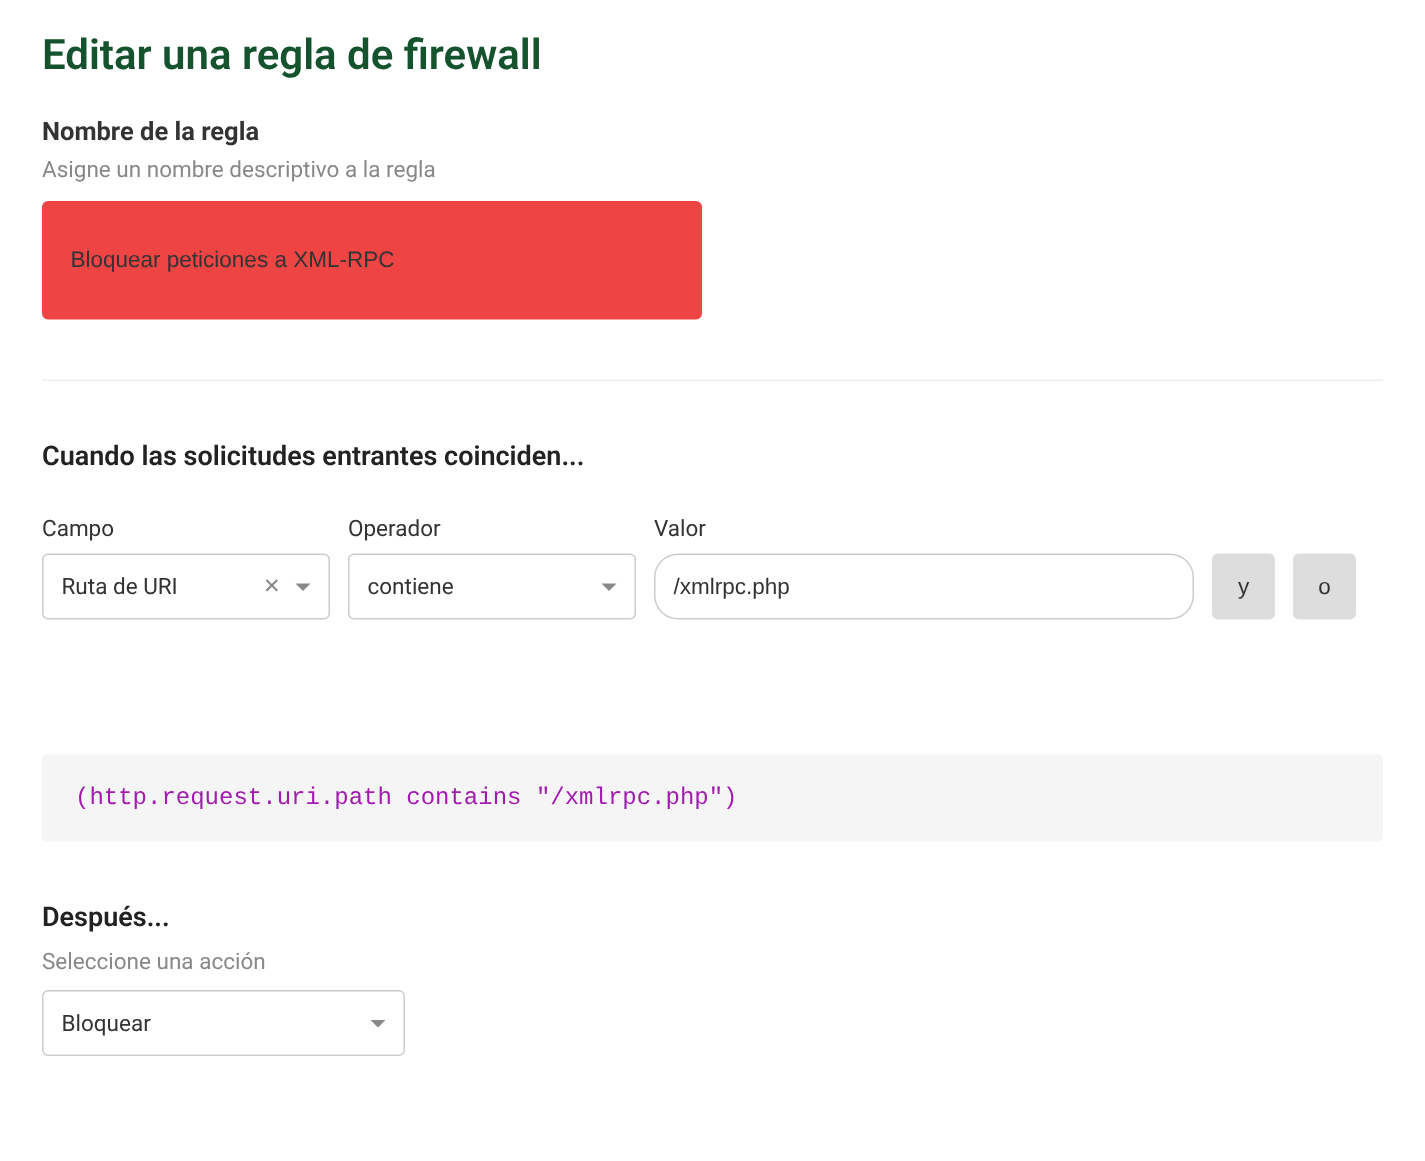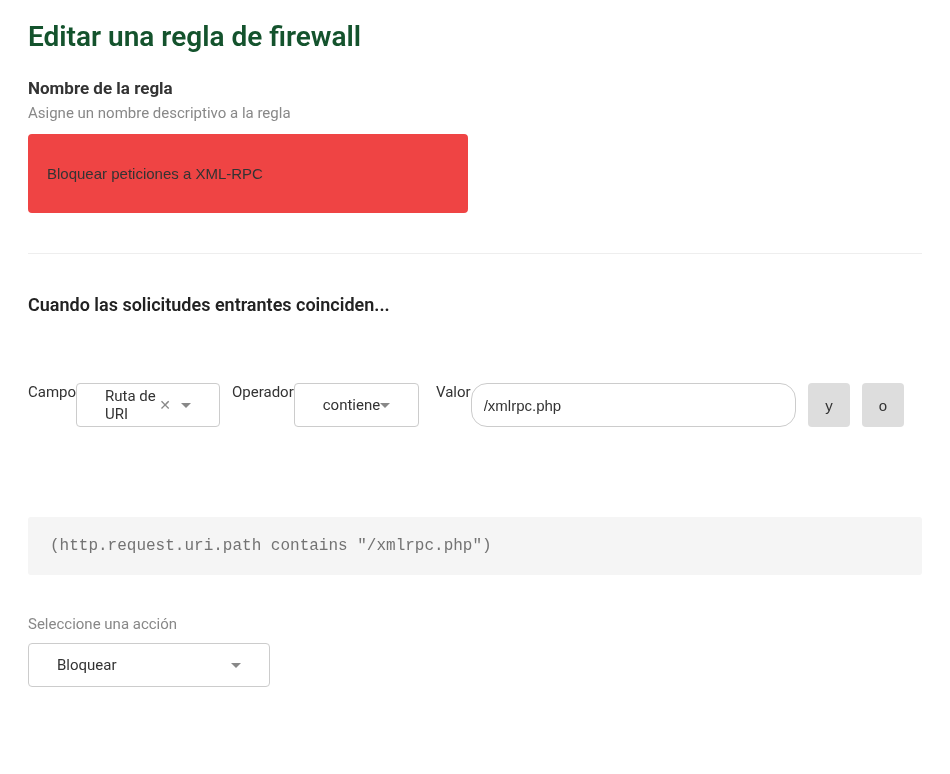--- a/index.html
+++ b/index.html
@@ -51,37 +51,36 @@
       color: #222;
       margin-bottom: 28px;
     }
     .rule-row {
       display: flex;
       gap: 12px;
       align-items: flex-end;
     }
     .field-group {
       display: flex;
-      flex-direction: row;
-      margin-top: 40px;
+      flex-direction: column;
     }
     .field-group.campo { width: 192px; }
     .field-group.operador { width: 192px; }
     .field-group.valor { flex: 1; max-width: 360px; }
     .field-label {
       font-size: 15px;
       color: #333;
       margin-bottom: 8px;
       font-weight: 400;
     }
     .select {
       position: relative;
       border: 1px solid #ccc;
       border-radius: 4px;
-      padding: 10px 28px;
+      padding: 10px 12px;
       font-size: 15px;
       color: #333;
       background: #fff;
       display: flex;
       align-items: center;
       justify-content: center;
       cursor: pointer;
       height: 44px;
     }
     .select-value {
@@ -142,21 +141,21 @@
       font-size: 16px;
       text-decoration: none;
       cursor: pointer;
     }
     .code-block {
       background: #f5f5f5;
       border-radius: 3px;
       padding: 20px 22px;
       font-family: "Courier New", Courier, monospace;
       font-size: 16px;
-      color: #737373;
+      color: #a21caf;
       white-space: pre;
     }
     .after-section {
       margin-top: 40px;
     }
     .after-heading {
       font-size: 18px;
       font-weight: 600;
       color: #222;
       margin-bottom: 10px;
@@ -210,20 +209,21 @@
 
   <button class="logic-btn">y</button>
   <button class="logic-btn">o</button>
 </div>
 
 <div class="preview-section">
   <div class="code-block">(http.request.uri.path contains "/xmlrpc.php")</div>
 </div>
 
 <div class="after-section">
+  <div class="after-heading">Después...</div>
   <div class="help-text" style="margin-bottom:10px;">Seleccione una acción</div>
   <div class="select action-select">
     <span class="select-value">Bloquear</span>
     <span class="select-icons">
       <span class="chevron"></span>
     </span>
   </div>
 </div>
 
 </body></html>

